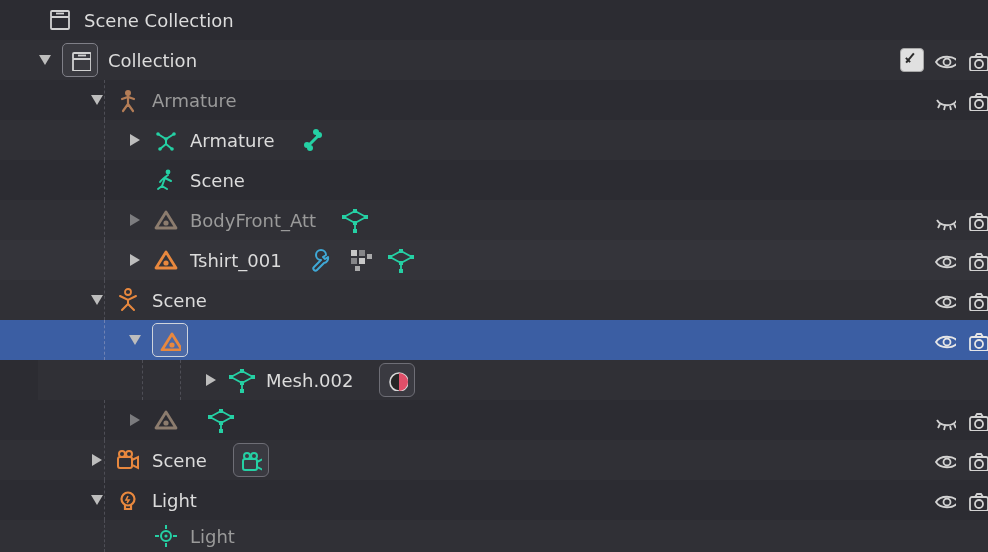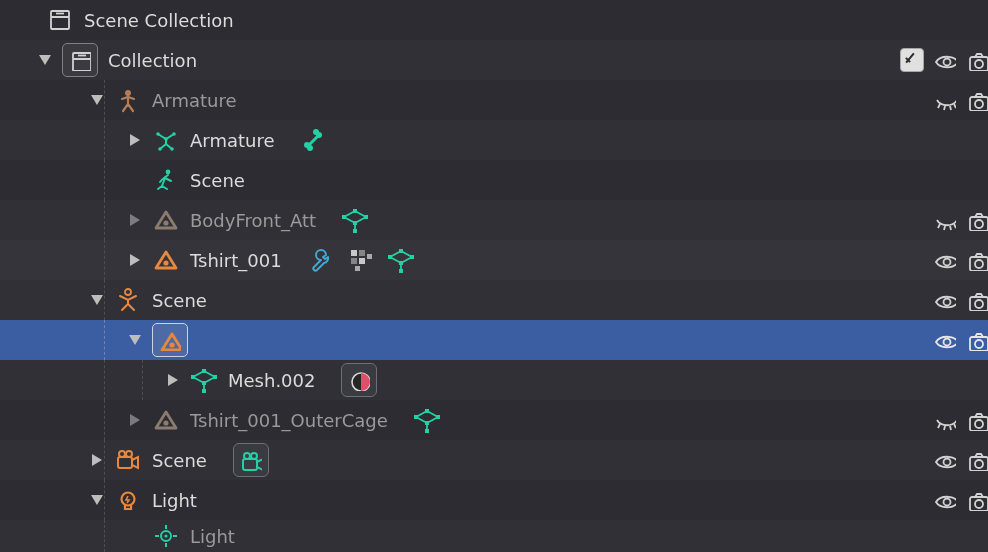--- a/index.html
+++ b/index.html
@@ -32,21 +32,21 @@
   .row {
     height:40px;
     display:flex;
     align-items:center;
     position:relative;
   }
   .row.lvl0 { padding-left:46px; }
   .row.lvl1 { padding-left:40px; }
   .row.lvl2 { padding-left:92px; }
   .row.lvl3 { padding-left:130px; }
-  .row.lvl4 { padding-left:168px; }
+  .row.lvl4 { padding-left:168px;margin-left:38px; }
   .row.bg1 { background:var(--bg-1); }
   .row.bg2 { background:var(--bg-2); }
   .row.bg3 { background:var(--bg-3); }
   .row.sel  { background:var(--sel); }
   .guide {
     position:absolute;
     top:0; bottom:0;
     border-left:1px dashed #4e4e56;
   }
   .tw {
@@ -442,21 +442,20 @@
 </div>
 
 <div class="row lvl3 bg1">
   <span class="guide" style="left:104px"></span>
   <div class="tw right dim"></div>
   <div class="icon-slot">
     <svg style="color:var(--muted-tri)">
         <use href="#i-tri"></use>
       </svg>
   </div>
-  <span class="label dim">Tshirt_001_OuterCage</span>
   <div class="mods">
     <svg style="color:var(--teal)">
         <use href="#i-cage"></use>
       </svg>
   </div>
   <div class="spacer"></div>
   <div class="ctrls">
     <svg class="small" style="color:#d2d2d2">
         <use href="#i-eyeclosed"></use>
       </svg>

